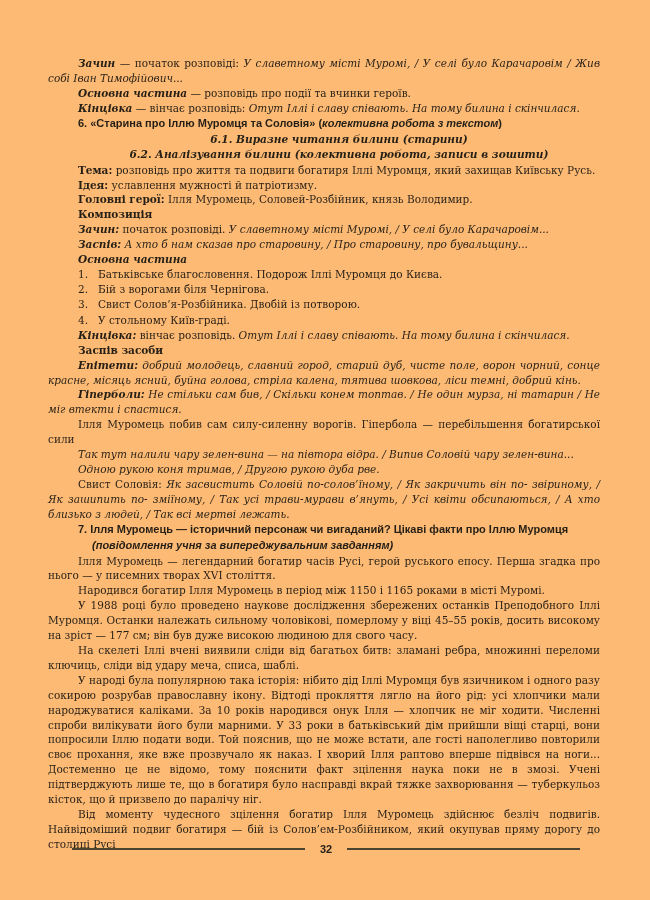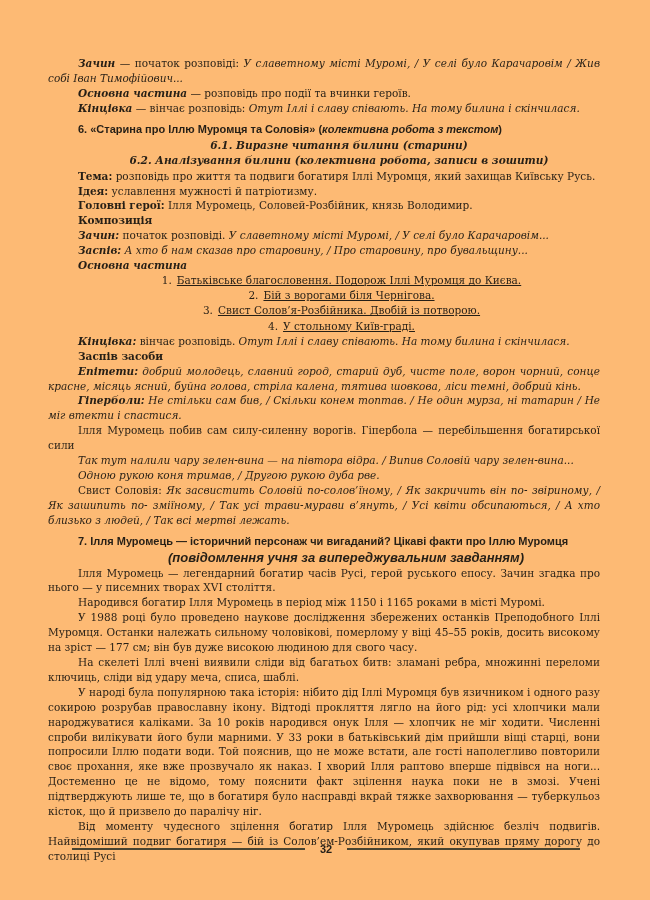--- a/index.html
+++ b/index.html
@@ -24,45 +24,43 @@
   }
   p{margin:0;}
   .para{text-indent:30px;}
   .heading{
     font-family:"Liberation Sans", sans-serif;
     font-weight:700;
     font-size:11px;
     line-height:15px;
     text-align:left;
     padding-left:30px;
-    margin-top:6px;
     margin-bottom:1px;
   }
   .heading-cont{
     font-family:"Liberation Sans", sans-serif;
     font-weight:700;
-    font-size:13px;
+    font-size:11px;
     line-height:15px;
-    text-align:center;
+    text-align:left;
     padding-left:44px;
     margin-bottom:1px;
   }
   .subheading{
     font-weight:700;
     font-style:italic;
     font-size:10.6px;
     line-height:15.5px;
     text-align:center;
     padding-left:30px;
   }
   .li{
     padding-left:30px;
     line-height:15.2px;
-    text-align:center;
-    text-decoration:underline;
+    text-align:left;
   }
   .li .num{display:inline-block;width:20px;}
   .run-b{font-weight:700;}
   .run-i{font-style:italic;}
   .run-bi{font-weight:700;font-style:italic;}
   .footer{
     position:absolute;
     left:72px;right:70px;top:843px;
     display:flex;align-items:center;gap:15px;
   }
@@ -101,21 +99,21 @@
       <p class="para"><span class="run-bi">Кінцівка:</span><span> вінчає розповідь. </span><span class="run-i">Отут Іллі і славу співають. На тому билина і скінчилася.</span></p>
       <p class="para"><span class="run-b">Заспів засоби</span></p>
       <p class="para"><span class="run-bi">Епітети:</span><span class="run-i"> добрий молодець, славний город, старий дуб, чисте поле, ворон чорний, сонце красне, місяць ясний, буйна голова, стріла калена, тятива шовкова, ліси темні, добрий кінь.</span></p>
       <p class="para"><span class="run-bi">Гіперболи:</span><span class="run-i"> Не стільки сам бив, / Скільки конем топтав. / Не один мурза, ні татарин / Не міг втекти і спастися.</span></p>
       <p class="para"><span>Ілля Муромець побив сам силу-силенну ворогів. Гіпербола — перебільшення богатирської сили</span></p>
       <p class="para"><span class="run-i">Так тут налили чару зелен-вина — на півтора відра. / Випив Соловій чару зелен-вина...</span></p>
       <p class="para"><span class="run-i">Одною рукою коня тримав, / Другою рукою дуба рве.</span></p>
       <p class="para"><span>Свист Соловія: </span><span class="run-i">Як засвистить Соловій по-солов’їному, / Як закричить він по- звіриному, / Як зашипить по- зміїному, / Так усі трави-мурави в’януть, / Усі квіти обсипаються, / А хто близько з людей, / Так всі мертві лежать.</span></p>
       <p class="heading"><span>7. Ілля Муромець — історичний персонаж чи вигаданий? Цікаві факти про Іллю Муромця</span></p>
       <p class="heading-cont"><span class="run-i">(повідомлення учня за випереджувальним завданням)</span></p>
-      <p class="para"><span>Ілля Муромець — легендарний богатир часів Русі, герой руського епосу. Зачин згадка про нього — у писемних творах XVI століття.</span></p>
+      <p class="para"><span>Ілля Муромець — легендарний богатир часів Русі, герой руського епосу. Перша згадка про нього — у писемних творах XVI століття.</span></p>
       <p class="para"><span>Народився богатир Ілля Муромець в період між 1150 і 1165 роками в місті Муромі.</span></p>
       <p class="para"><span>У 1988 році було проведено наукове дослідження збережених останків Преподобного Іллі Муромця. Останки належать сильному чоловікові, померлому у віці 45–55 років, досить високому на зріст — 177 см; він був дуже високою людиною для свого часу.</span></p>
       <p class="para"><span>На скелеті Іллі вчені виявили сліди від багатьох битв: зламані ребра, множинні переломи ключиць, сліди від удару меча, списа, шаблі.</span></p>
       <p class="para"><span>У народі була популярною така історія: нібито дід Іллі Муромця був язичником і одного разу сокирою розрубав православну ікону. Відтоді прокляття лягло на його рід: усі хлопчики мали народжуватися каліками. За 10 років народився онук Ілля — хлопчик не міг ходити. Численні спроби вилікувати його були марними. У 33 роки в батьківський дім прийшли віщі старці, вони попросили Іллю подати води. Той пояснив, що не може встати, але гості наполегливо повторили своє прохання, яке вже прозвучало як наказ. І хворий Ілля раптово вперше підвівся на ноги... Достеменно це не відомо, тому пояснити факт зцілення наука поки не в змозі. Учені підтверджують лише те, що в богатиря було насправді вкрай тяжке захворювання — туберкульоз кісток, що й призвело до паралічу ніг.</span></p>
       <p class="para"><span>Від моменту чудесного зцілення богатир Ілля Муромець здійснює безліч подвигів. Найвідоміший подвиг богатиря — бій із Солов’ем-Розбійником, який окупував пряму дорогу до столиці Русі</span></p>
     </div>
   <div class="footer">
     <span class="rule"></span>
     <span class="page-num">32</span>
     <span class="rule"></span>

